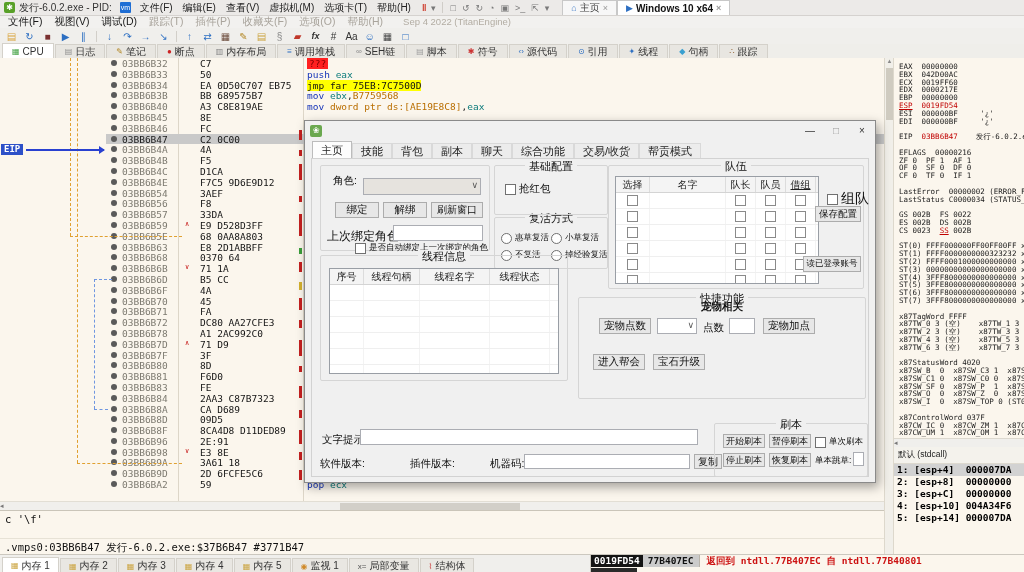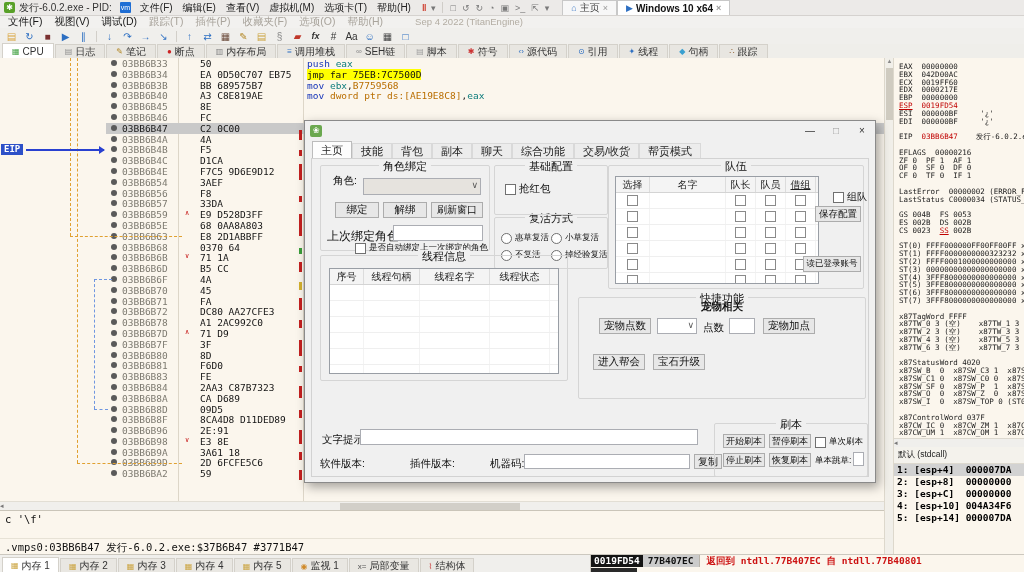--- a/index.html
+++ b/index.html
@@ -19,21 +19,21 @@
   .vm-tab{display:flex;align-items:center;gap:3px;padding:0 8px;border:1px solid #c8c8c8;border-bottom:none;
     background:#f7f7f7;font-size:10px;color:#444}
   .vm-tab.active{background:#fff;font-weight:bold;color:#111}
   .vm-tab .x{color:#999;font-size:9px}
   .vm-tab .ti{font-size:9px;color:#2d6fc2}
   
   .menubar{position:absolute;top:15px;height:13px;left:0;right:0;background:#f2f1ef;display:flex;align-items:center;
     font-size:10.5px;padding-left:2px;z-index:50}
   .menubar span{padding:0 6px;color:#1a1a1a}
   .menubar span.faded{color:#a9a49c}
-  .menubar .build{color:#b3ada3;font-size:9.5px;margin-left:20px}
+  .menubar .build{color:#b3ada3;font-size:9.5px;margin-left:8px}
   .toolbar{position:absolute;top:28px;height:16px;left:0;right:0;background:#f0efec;border-bottom:1px solid #dedbd5;
     display:flex;align-items:center;padding-left:3px;gap:1px;z-index:50}
   .tbi{width:17px;text-align:center;font-size:10px;line-height:15px}
   .tbi.it{font-style:italic;font-weight:bold;font-size:9px}
   .tbsep{width:1px;height:11px;background:#d2cfc9;margin:0 3px}
   .viewtabs{position:absolute;top:44px;height:14px;left:0;right:0;background:#efeeea;display:flex;align-items:flex-end;
     padding-left:2px;font-size:10px;z-index:50}
   .vtab{display:flex;align-items:center;gap:3px;padding:0 9px;height:13px;border:1px solid #d4d1ca;border-bottom:none;
     background:#e8e6e1;color:#333;margin-right:1px}
   .vtab.active{background:#fff;height:14px}
@@ -259,20 +259,21 @@
     <div class="jline" style="left:70px;top:0;height:178px;border-left:1px dashed #e0a030"></div>
     <div class="jline" style="left:70px;top:178px;width:112px;border-top:1px dashed #e0a030"></div>
     <div class="jline" style="left:77px;top:0;height:405px;border-left:1px dashed #e0a030"></div>
     <div class="jline" style="left:77px;top:405px;width:105px;border-top:1px dashed #e0a030"></div>
     <div class="jline" style="left:94px;top:221px;width:18px;border-top:1px dashed #6f96e0"></div>
     <div class="jline" style="left:94px;top:221px;height:130px;border-left:1px dashed #6f96e0"></div>
     <div class="jline" style="left:94px;top:351px;width:14px;border-top:1px dashed #6f96e0"></div>
     <div class="eipbadge">EIP</div>
     <div class="eiparrow"></div>
     <div id="disasm-rows">
+        <div class="drow"><span class="dot"></span><span class="addr">03BB6B32</span><span class="bytes">C7</span><span class="instr"><span class="bad">???</span></span></div>
         <div class="drow"><span class="dot"></span><span class="addr">03BB6B33</span><span class="bytes">50</span><span class="instr"><span class="mn">push</span><span class="pn"> </span><span class="reg">eax</span></span></div>
         <div class="drow"><span class="dot"></span><span class="addr">03BB6B34</span><span class="bytes">EA 0D50C707 EB75</span><span class="instr"><span class="jf">jmp far 75EB:7C7500D</span></span></div>
         <div class="drow"><span class="dot"></span><span class="addr">03BB6B3B</span><span class="bytes">BB 689575B7</span><span class="instr"><span class="mn">mov</span><span class="pn"> </span><span class="reg">ebx</span><span class="pn">,</span><span class="imm">B7759568</span></span></div>
         <div class="drow"><span class="dot"></span><span class="addr">03BB6B40</span><span class="bytes">A3 C8E819AE</span><span class="instr"><span class="mn">mov</span><span class="pn"> </span><span class="kw">dword ptr ds:[</span><span class="imm">AE19E8C8</span><span class="kw">]</span><span class="pn">,</span><span class="reg">eax</span></span></div>
         <div class="drow"><span class="dot"></span><span class="addr">03BB6B45</span><span class="bytes">8E</span></div>
         <div class="drow"><span class="dot"></span><span class="addr">03BB6B46</span><span class="bytes">FC</span></div>
         <div class="drow sel"><span class="dot"></span><span class="addr">03BB6B47</span><span class="bytes">C2 0C00</span></div>
         <div class="drow"><span class="dot"></span><span class="addr">03BB6B4A</span><span class="bytes">4A</span></div>
         <div class="drow"><span class="dot"></span><span class="addr">03BB6B4B</span><span class="bytes">F5</span></div>
         <div class="drow"><span class="dot"></span><span class="addr">03BB6B4C</span><span class="bytes">D1CA</span></div>
@@ -344,21 +345,21 @@
         <div class="regline"><span>EIP  </span><span class="r">03BB6B47</span><span>    发行-6.0.2.e</span></div>
         <div class="regline">&nbsp;</div>
         <div class="regline">EFLAGS  00000216</div>
         <div class="regline">ZF 0  PF 1  AF 1</div>
         <div class="regline">OF 0  SF 0  DF 0</div>
         <div class="regline">CF 0  TF 0  IF 1</div>
         <div class="regline">&nbsp;</div>
         <div class="regline">LastError  00000002 (ERROR_FIL</div>
         <div class="regline">LastStatus C0000034 (STATUS_OB</div>
         <div class="regline">&nbsp;</div>
-        <div class="regline">GS 004B  FS 0053</div>
+        <div class="regline">GS 002B  FS 0022</div>
         <div class="regline">ES 002B  DS 002B</div>
         <div class="regline"><span>CS 0023  </span><span class="ru">SS</span><span> 002B</span></div>
         <div class="regline">&nbsp;</div>
         <div class="regline">ST(0) FFFF000000FF00FF00FF x87</div>
         <div class="regline">ST(1) FFFF0000000000323232 x87</div>
         <div class="regline">ST(2) FFFF0001000000000000 x87</div>
         <div class="regline">ST(3) 00000000000000000000 x87</div>
         <div class="regline">ST(4) 3FFF8000000000000000 x87</div>
         <div class="regline">ST(5) 3FFE8000000000000000 x87</div>
         <div class="regline">ST(6) 3FFF8000000000000000 x87</div>
@@ -455,21 +456,20 @@
       <div class="dlg-tab">背包</div>
       <div class="dlg-tab">副本</div>
       <div class="dlg-tab">聊天</div>
       <div class="dlg-tab">综合功能</div>
       <div class="dlg-tab">交易/收货</div>
       <div class="dlg-tab">帮贡模式</div>
     </div>
   <div class="dlg-page">
 
     <div class="grp" style="left:8px;top:6px;width:168px;height:84px">
-      <div class="gt"><span>角色绑定</span></div>
       <div class="lbl" style="left:12px;top:8px">角色:</div>
       <div class="cmb" style="left:42px;top:12px;width:118px;height:17px">
           <i>∨</i>
         </div>
       <div class="btn" style="left:14px;top:36px;width:44px;height:16px">绑定</div>
       <div class="btn" style="left:62px;top:36px;width:44px;height:16px">解绑</div>
       <div class="btn" style="left:110px;top:36px;width:52px;height:16px;font-size:10px">刷新窗口</div>
       <div class="lbl" style="left:6px;top:62px;font-size:12px">上次绑定角色:</div>
       <div class="inp" style="left:72px;top:59px;width:90px;height:16px"></div>
       <div class="cb" style="left:34px;top:76px;font-size:8.5px">
@@ -600,21 +600,21 @@
               <span class="cbx"></span>
             </div>
             <div style="width: 30px;">
               <span class="cbx"></span>
             </div>
             <div style="width: 30px;">
               <span class="cbx"></span>
             </div>
           </div>
         </div>
-      <div class="cb" style="left:224px;top:24px;font-size:10px">
+      <div class="cb" style="left:218px;top:24px;font-size:14px">
           <i></i>
           <b>组队</b>
         </div>
       <div class="btn" style="left:206px;top:40px;width:46px;height:16px;font-size:9.5px">保存配置</div>
       <div class="btn" style="left:194px;top:90px;width:58px;height:16px;font-size:8.5px">读已登录账号</div>
     </div>
 
     <div class="grp" style="left:8px;top:96px;width:246px;height:124px">
       <div class="gt"><span>线程信息</span></div>
       <div class="lv" style="left:8px;top:12px;width:228px;height:104px" id="thread-table">

